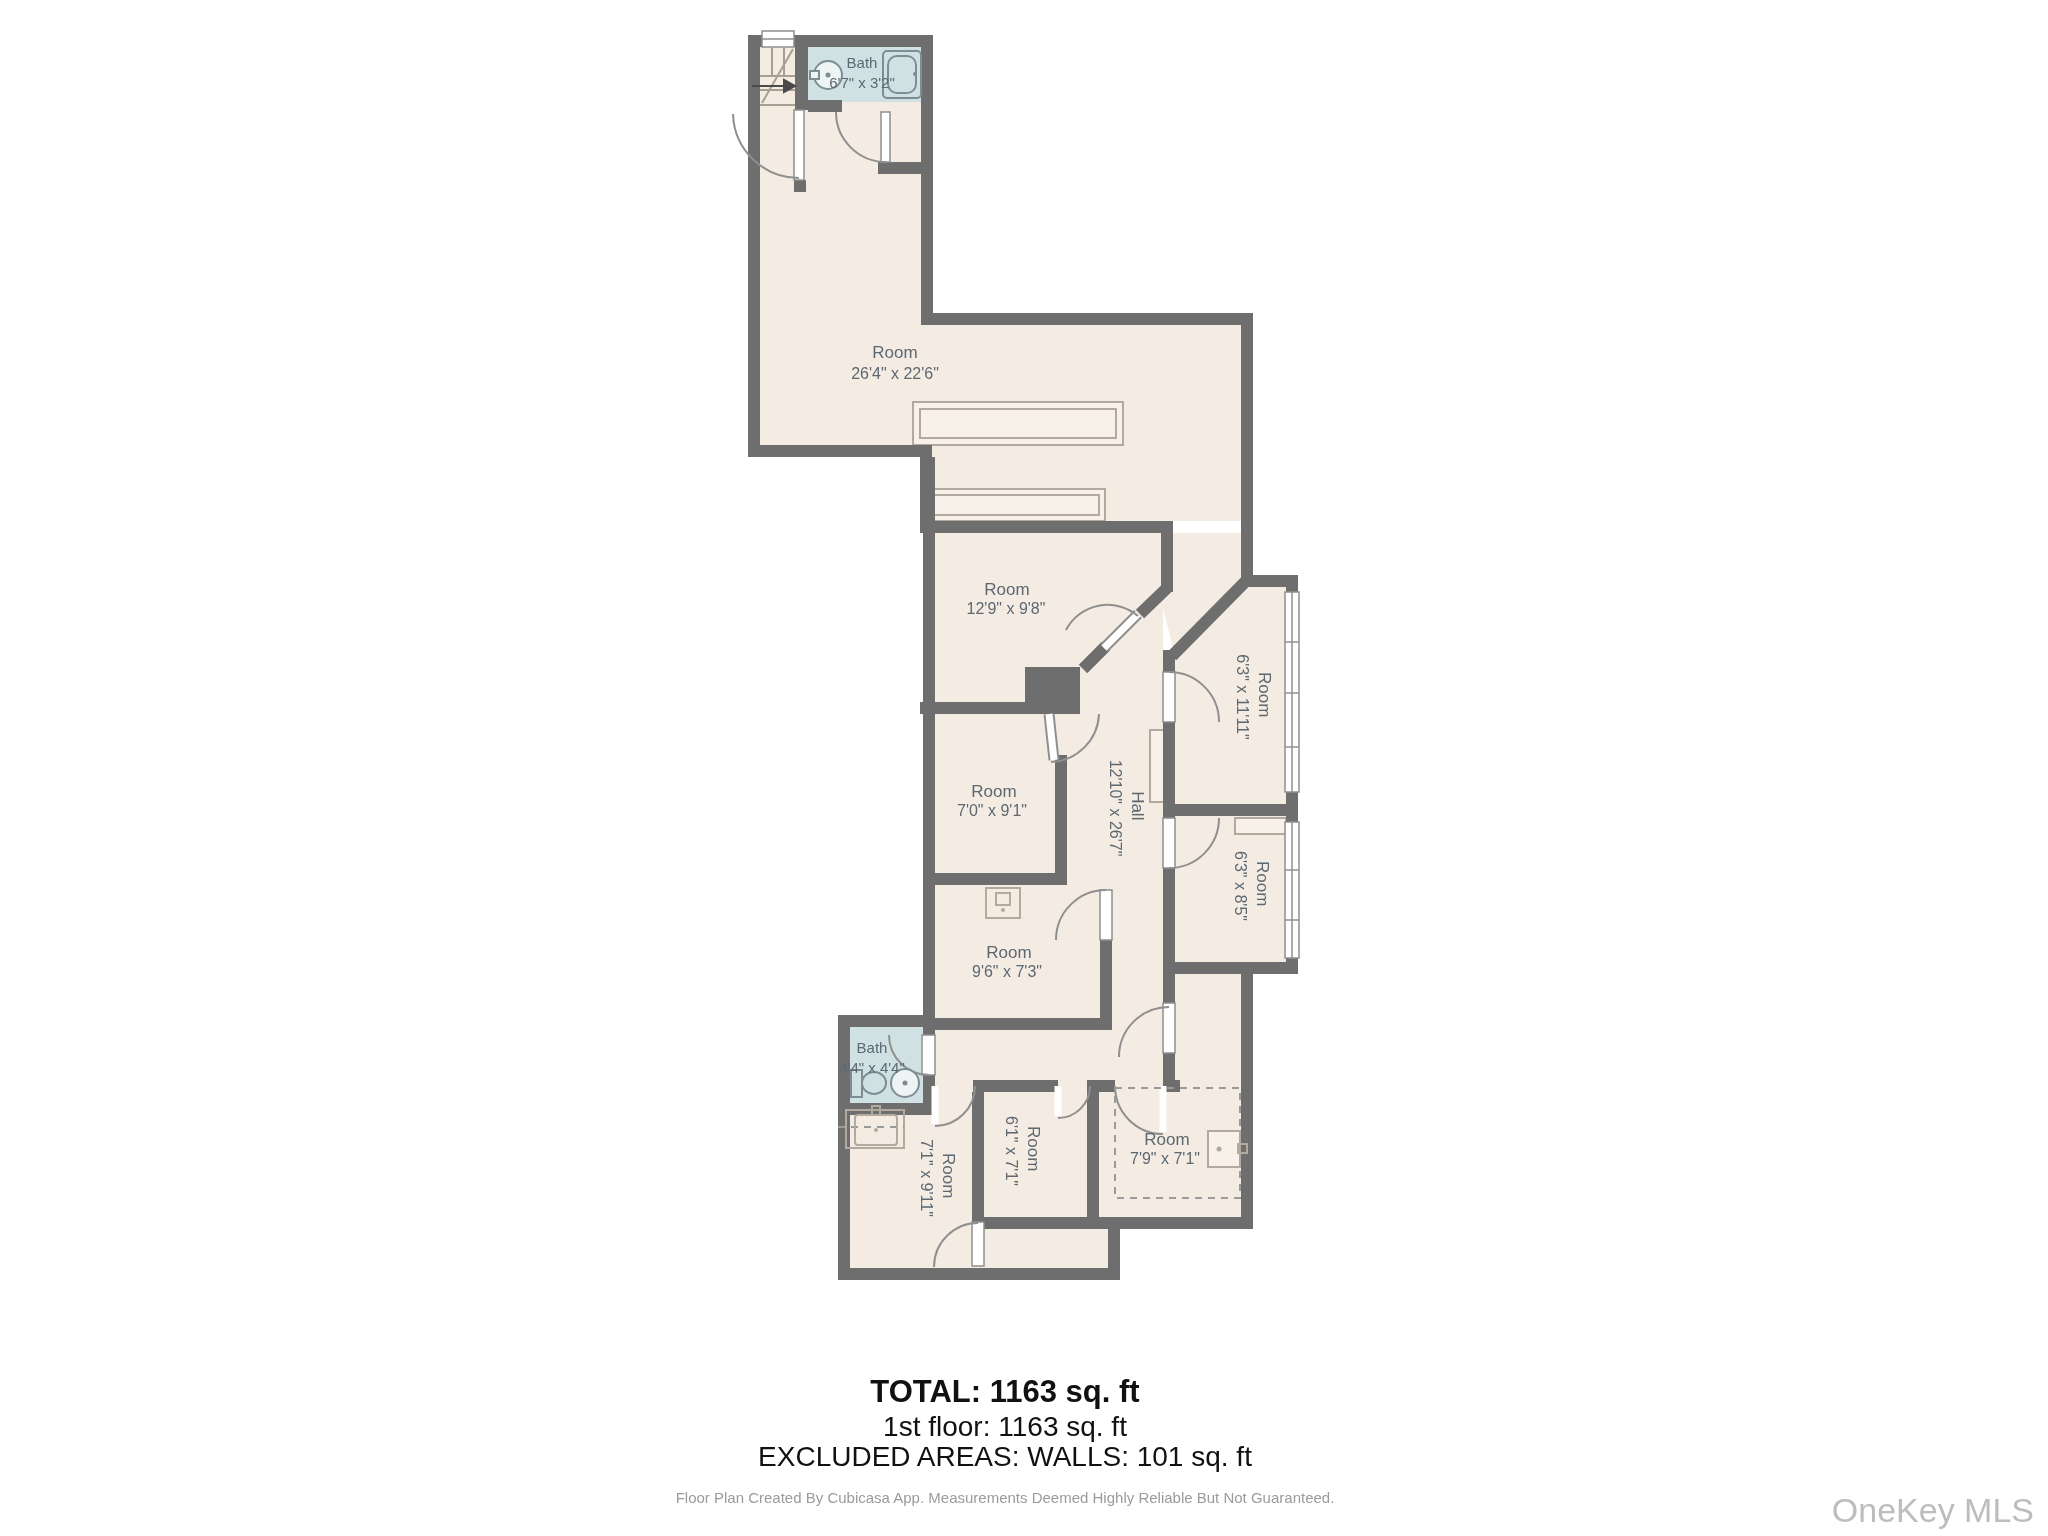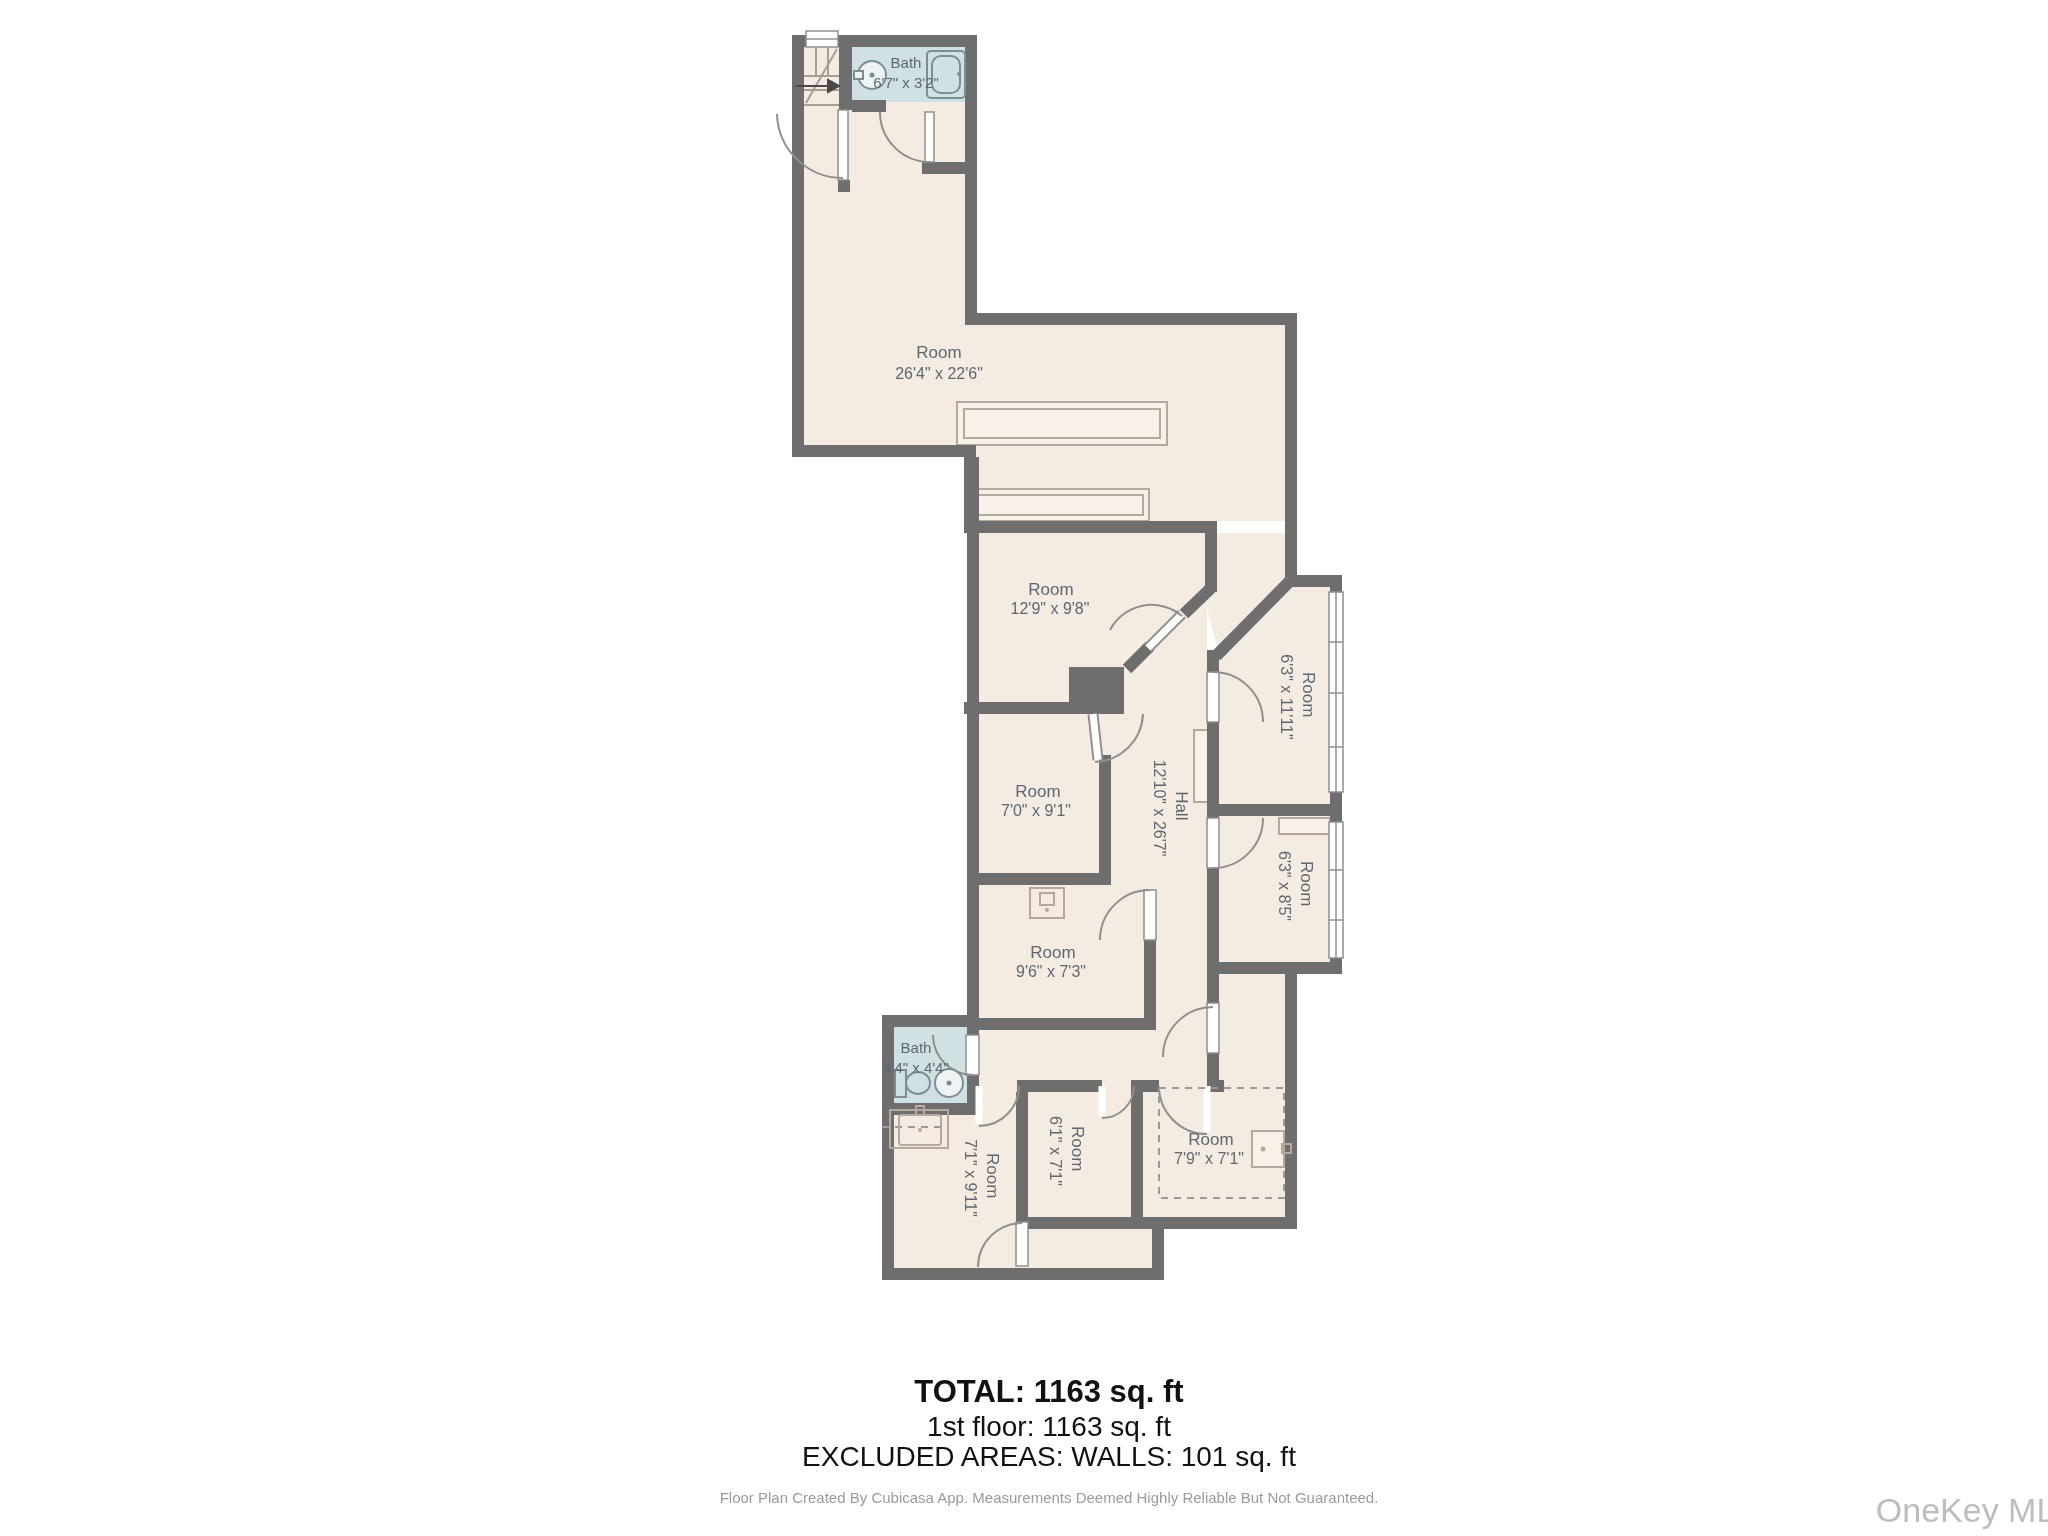--- a/index.html
+++ b/index.html
@@ -1,16 +1,16 @@
 <!DOCTYPE html>
 <html><head>
 <meta charset="utf-8">
 <style>
   html,body{margin:0;padding:0;background:#ffffff;}
-  .page{position:relative;width:1760px;height:1536px;background:#ffffff;font-family:"Liberation Sans",sans-serif;margin-left:44px;}
+  .page{position:relative;width:1760px;height:1536px;background:#ffffff;font-family:"Liberation Sans",sans-serif;}
   svg{display:block;}
   .wall{fill:#6e6e6e;}
   .floor{fill:#f4ece2;}
   .bathfill{fill:#cfe1e3;}
   .gapfill{fill:#f4ece2;}
   .furn{fill:#f7f1e9;stroke:#b3a99e;stroke-width:2;}
   .furn-light{fill:none;stroke:#b3a99e;stroke-width:2;}
   .fix{fill:#eef4f4;stroke:#7e8d94;stroke-width:2;}
   .fixline{fill:none;stroke:#7e8d94;stroke-width:2;}
   .arc{fill:none;stroke:#8f8f8f;stroke-width:2;}

